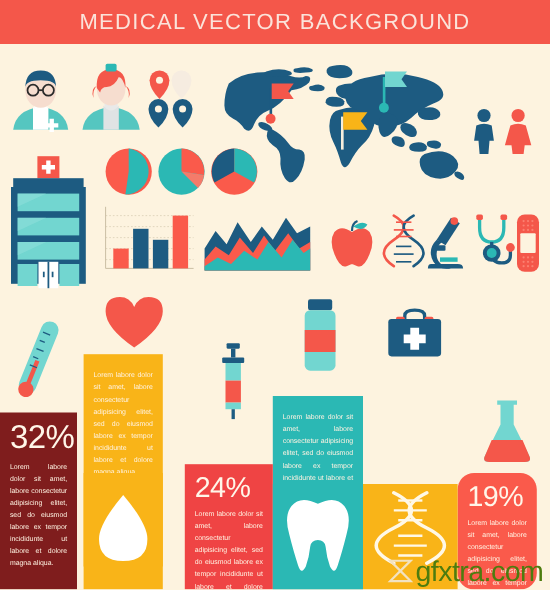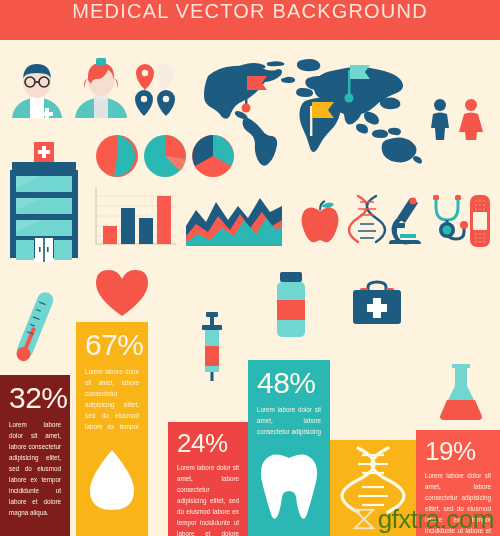--- a/index.html
+++ b/index.html
@@ -2,21 +2,21 @@
 <html><head>
 <meta charset="utf-8">
 <style>
   html,body{margin:0;padding:0;background:#fdf6e3;}
   body{width:500px;height:536px;overflow:hidden;position:relative;
        font-family:"Liberation Sans",sans-serif;background:#fdf3df;}
   .stage{position:relative;width:500px;height:536px;background:#fdf3df;overflow:hidden;}
 
   
   .header{position:absolute;left:0;top:0;width:500px;height:40px;background:#f4574a;
-          display:flex;justify-content:center;}
+          display:flex;align-items:center;justify-content:center;}
   .header-title{color:#fbe3da;font-size:20px;letter-spacing:1.2px;font-weight:400;
                 font-family:"Liberation Sans",sans-serif;}
 
   .abs{position:absolute;}
 
   
   .panel{position:absolute;box-sizing:border-box;padding:8px 9px;overflow:hidden;}
   .panel .pct{font-size:30px;font-weight:400;letter-spacing:-0.5px;line-height:1.0;
               color:#fff6e9;font-family:"Liberation Sans",sans-serif;}
   .panel .body{font-size:6.3px;line-height:1.75;color:#fff3e2;margin-top:6px;
@@ -350,41 +350,39 @@
   </div>
 
   <div class="icon-panel" style="left:434px;top:358px;width:54px;height:70px;">
     <svg viewBox="0 0 54 70" width="54" height="70">
       <path d="M18 6 h18 v4 h-3 v18 l14 28 q3 6-4 6 h-32 q-7 0-4-6 l14-28 v-18 h-3z" fill="#72d6d0"></path>
       <path d="M13 42 h28 l6 14 q3 6-4 6 h-32 q-7 0-4-6z" fill="#f4574a"></path>
     </svg>
   </div>
 
   <div class="panel" style="left:76px;top:322px;width:72px;height:193px;background:#f9b418;">
-    <div class="pct">67%</div>
     <div class="body">Lorem labore dolor sit amet, labore consectetur adipisicing elitet, sed do eiusmod labore ex tempor incididunte ut labore et dolore magna aliqua.</div>
   </div>
 
   <div class="panel" style="left:0px;top:375px;width:70px;height:161px;background:#7f1d1d;">
     <div class="pct">32%</div>
     <div class="body">Lorem labore dolor sit amet, labore consectetur adipisicing elitet, sed do eiusmod labore ex tempor incididunte ut labore et dolore magna aliqua.</div>
   </div>
 
   <div class="panel" style="left:248px;top:360px;width:82px;height:176px;background:#2bb8b4;">
-    <div class="pct">48%</div>
     <div class="body">Lorem labore dolor sit amet, labore consectetur adipisicing elitet, sed do eiusmod labore ex tempor incididunte ut labore et dolore magna aliqua.</div>
   </div>
 
 
   <div class="panel small" style="left:168px;top:422px;width:80px;height:114px;background:#ef4444;">
     <div class="pct">24%</div>
     <div class="body">Lorem labore dolor sit amet, labore consectetur adipisicing elitet, sed do eiusmod labore ex tempor incididunte ut labore et dolore magna aliqua.</div>
   </div>
 
-  <div class="panel small" style="left:416px;top:430px;width:84px;height:106px;background:#fa5a4b;">
+  <div class="panel small" style="left:416px;top:430px;width:72px;height:106px;background:#fa5a4b;border-radius:15px;">
     <div class="pct">19%</div>
     <div class="body">Lorem labore dolor sit amet, labore consectetur adipisicing elitet, sed do eiusmod labore ex tempor incididunte ut labore et dolore magna aliqua.</div>
   </div>
 
   <div class="abs" style="left:76px;top:430px;width:72px;height:106px;background:#f9b418;">
     <svg viewBox="0 0 72 106" width="72" height="106">
       <path d="M36 20 q22 26 22 40 q0 20-22 20 q-22 0-22-20 q0-14 22-40z" fill="#ffffff"></path>
     </svg>
   </div>
 

